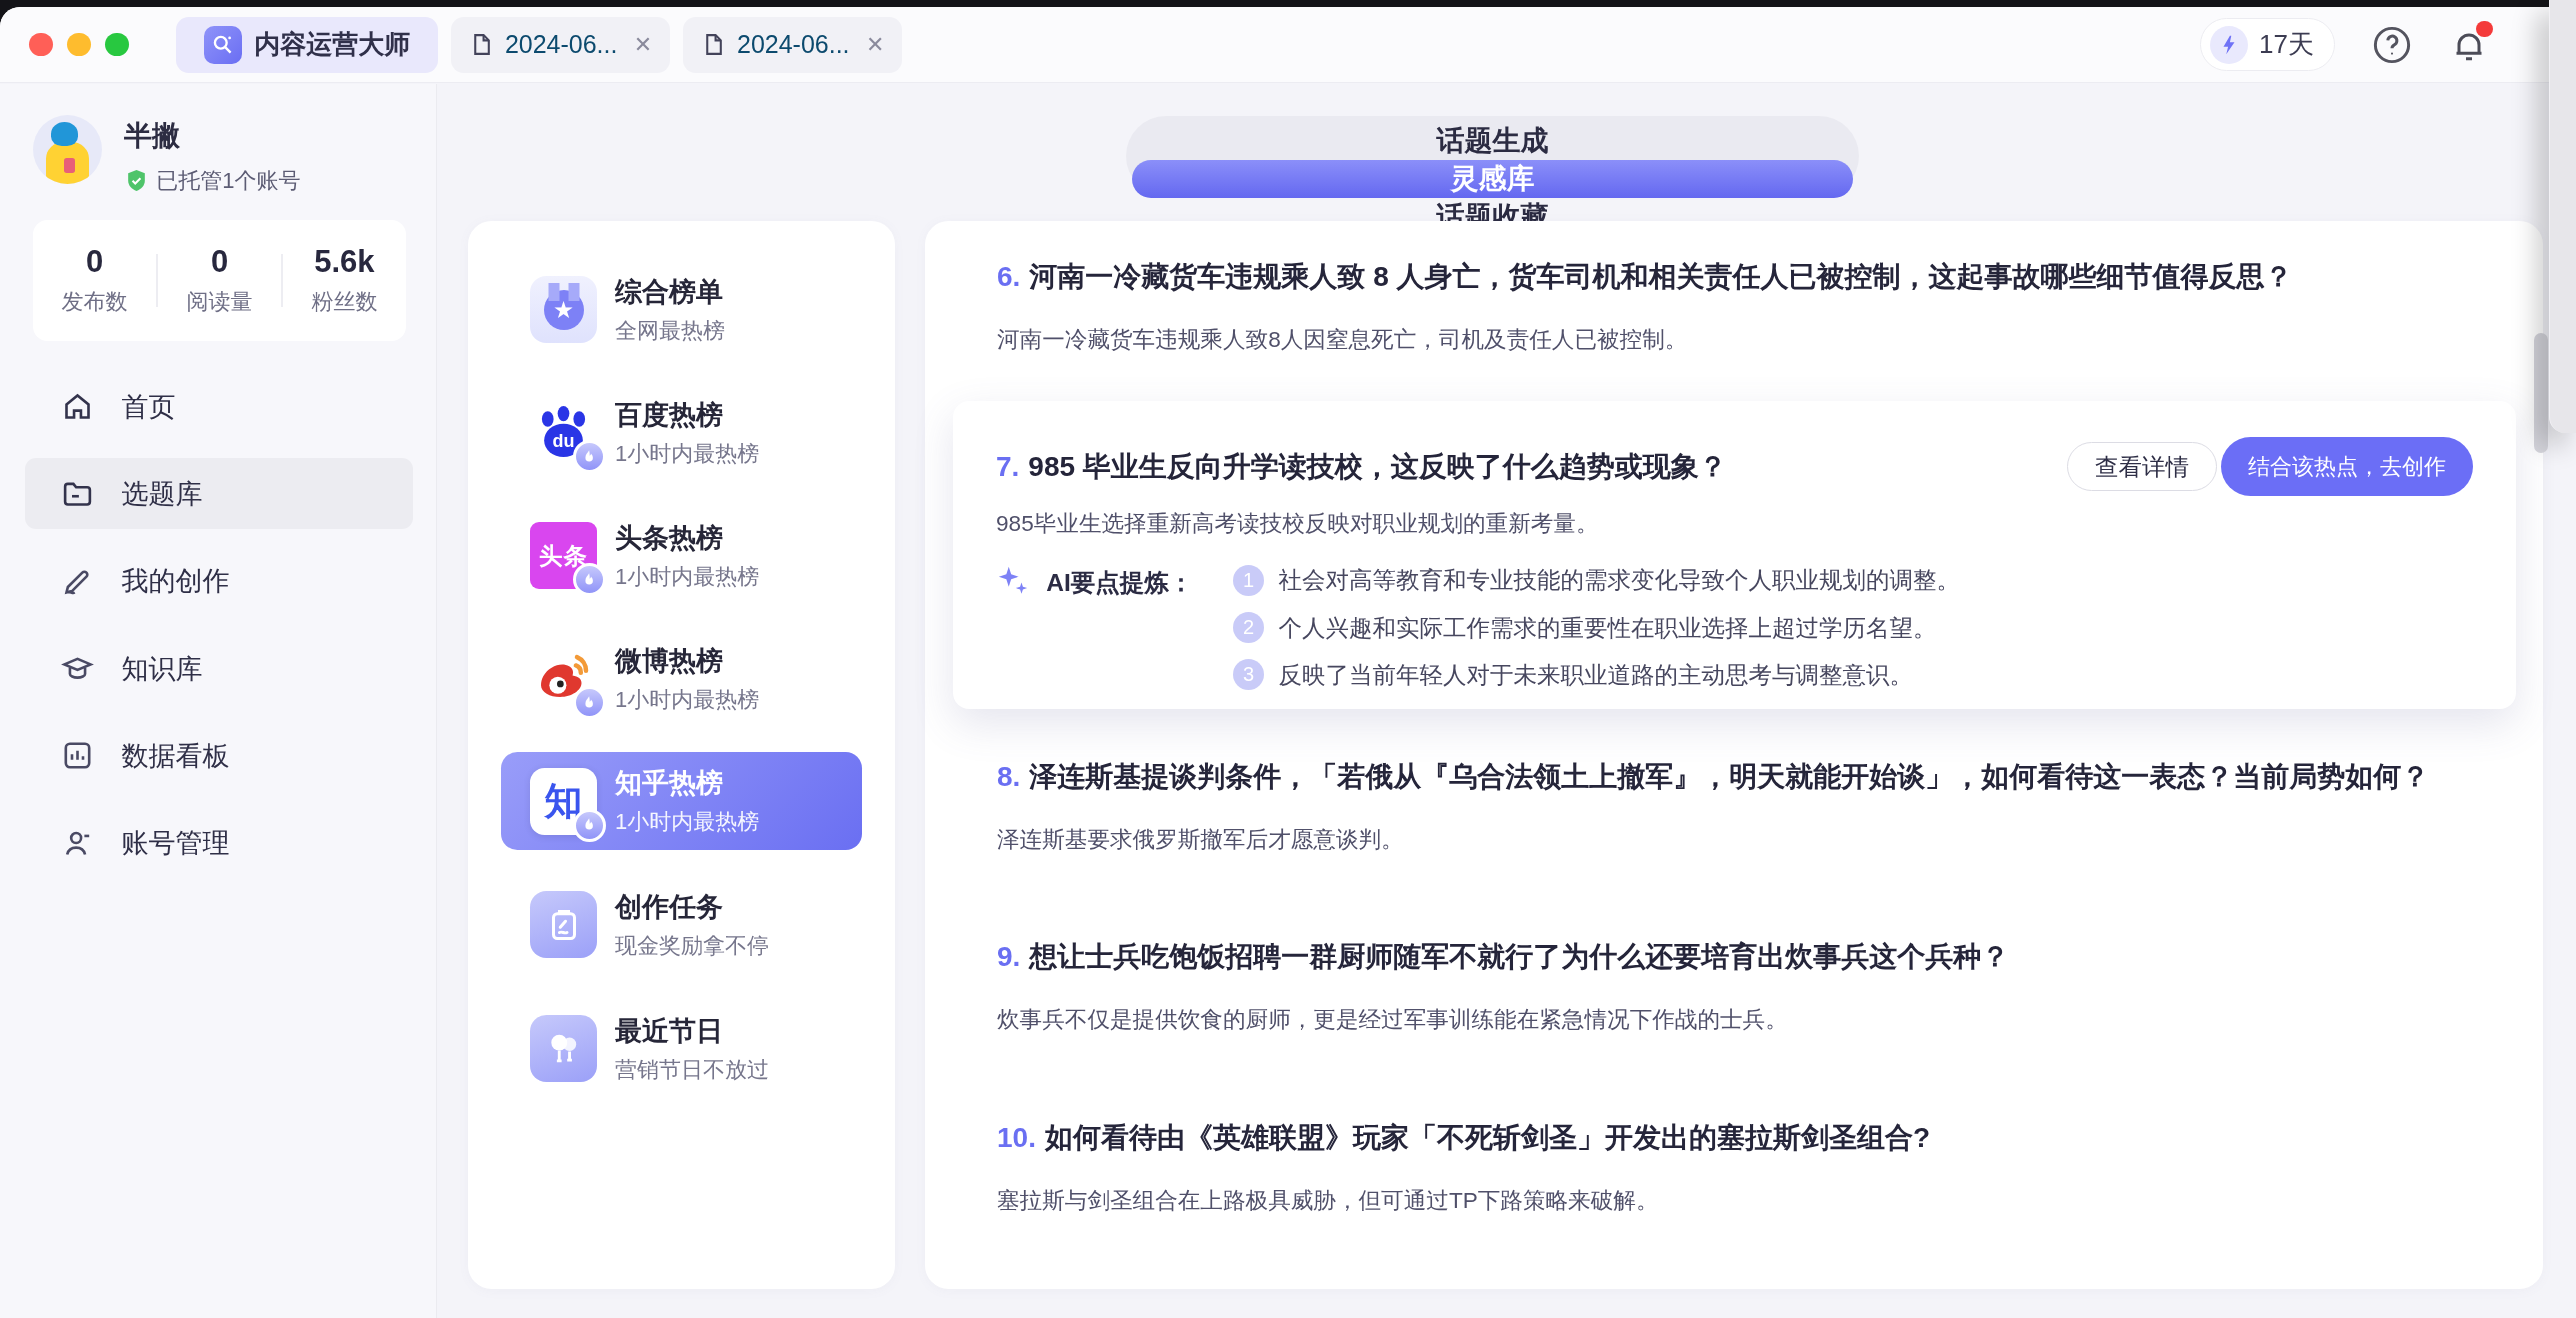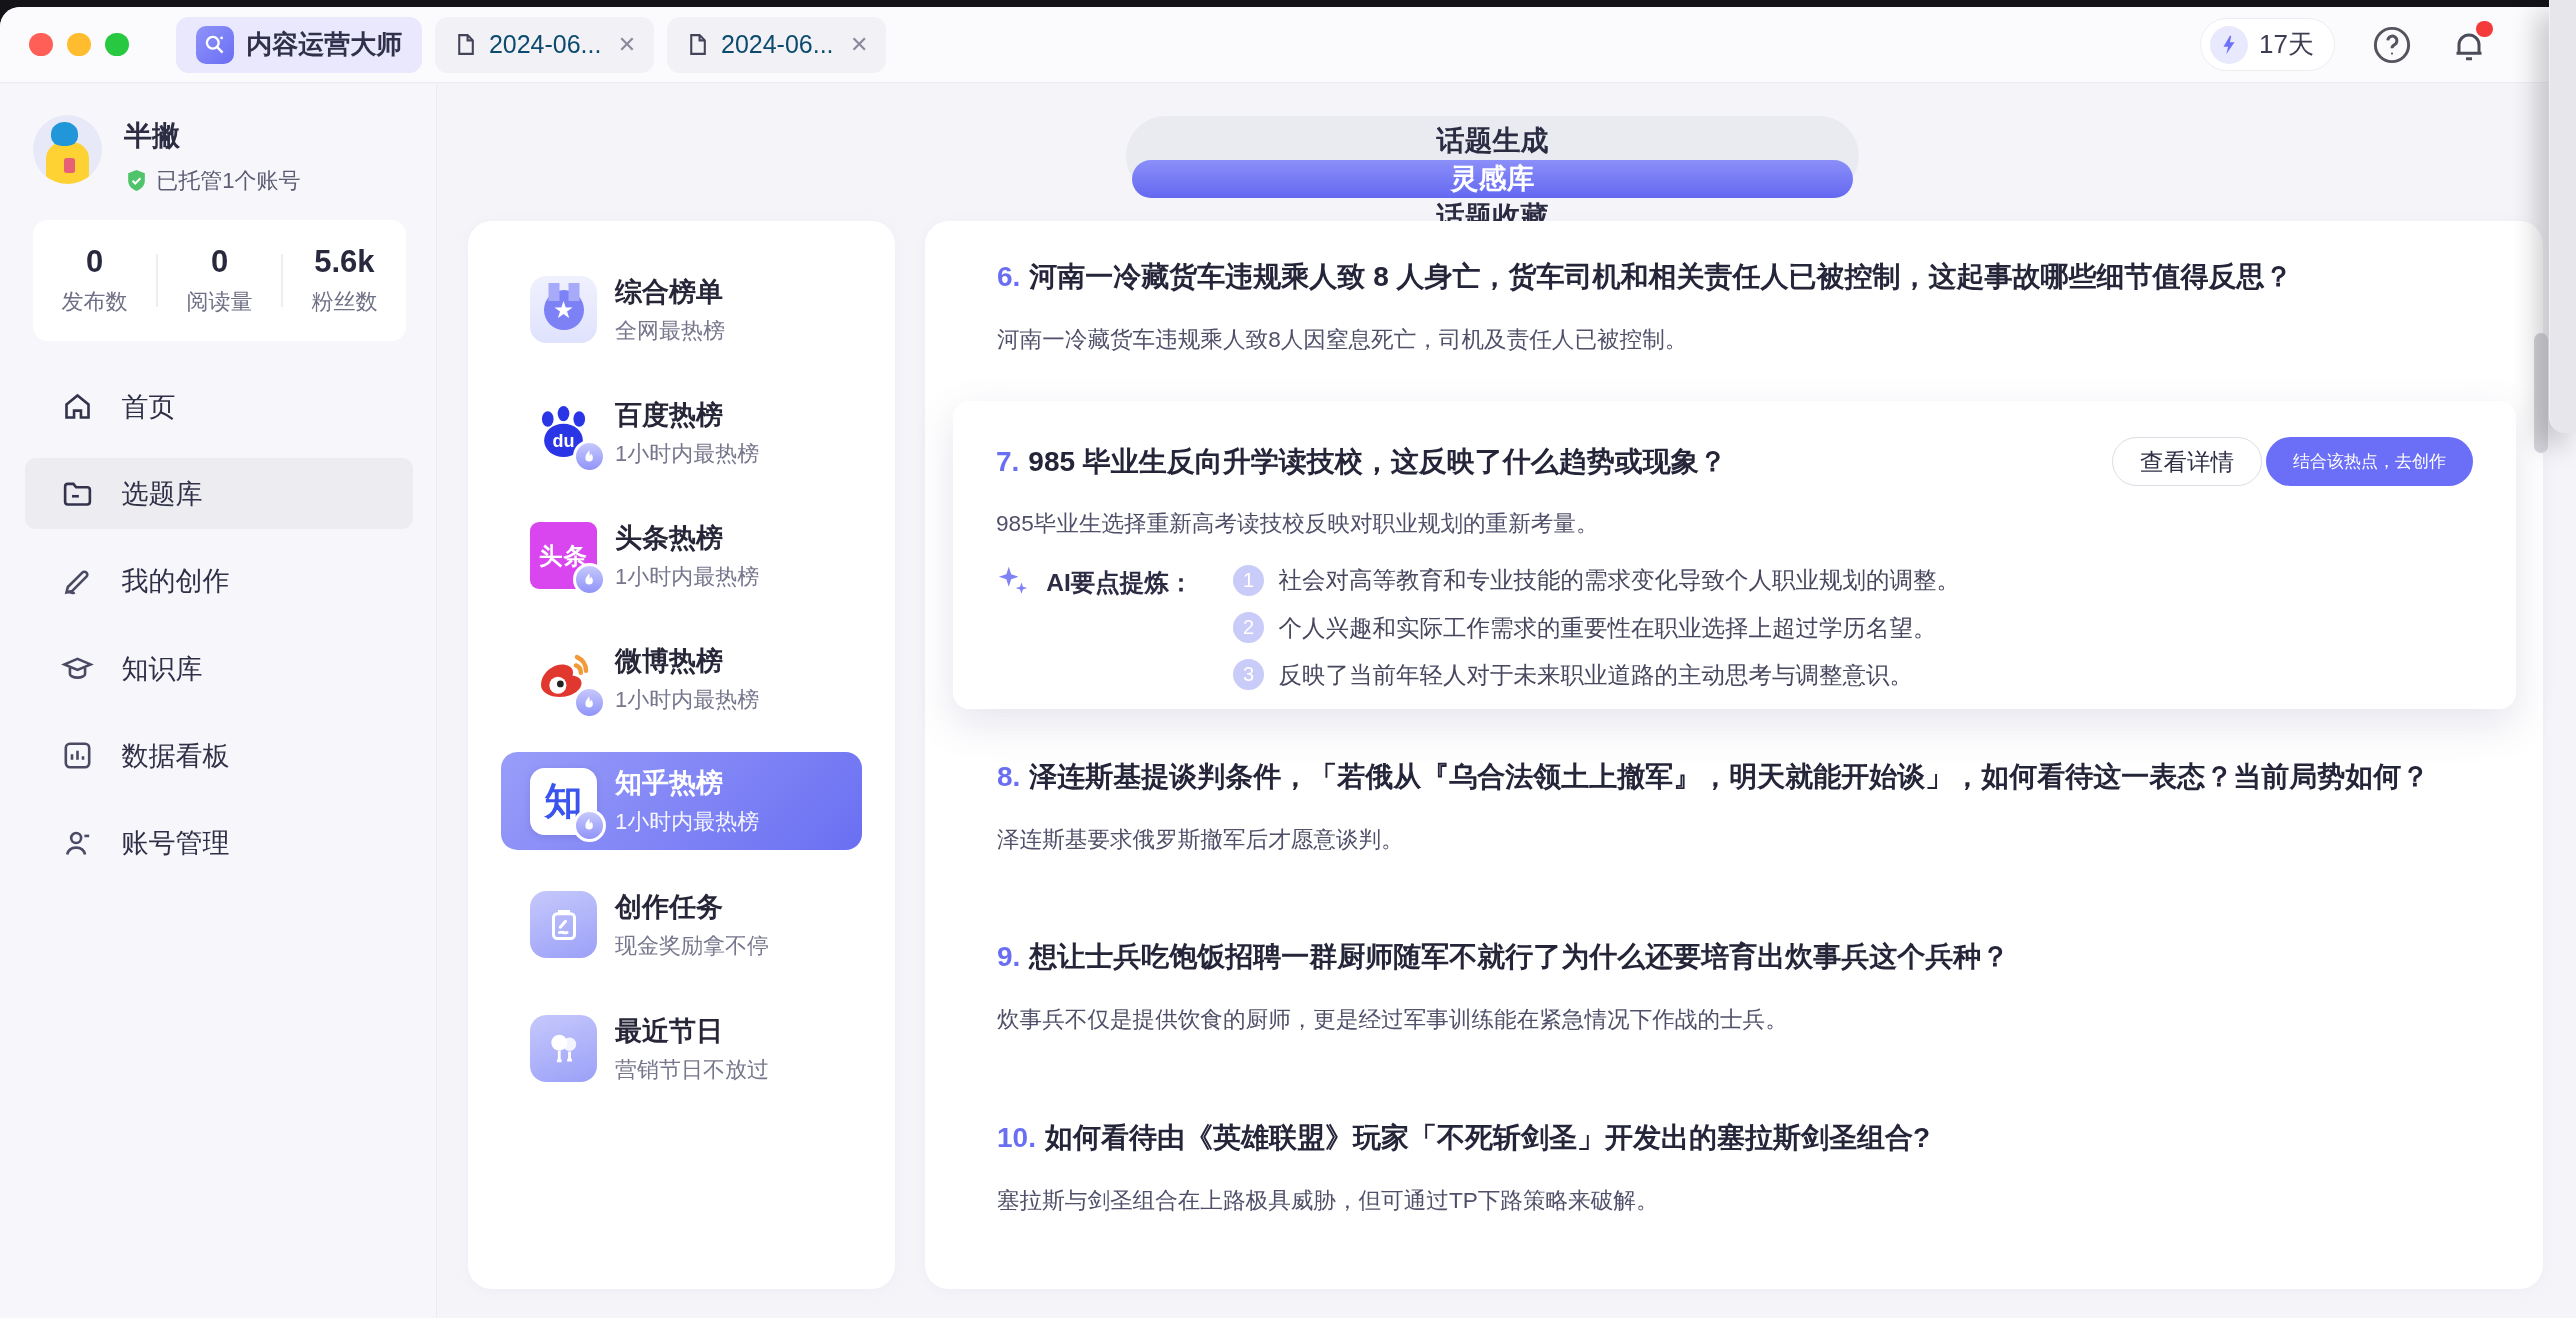--- a/index.html
+++ b/index.html
@@ -7,21 +7,21 @@
   *{box-sizing:border-box;}
   .window{position:absolute;left:0;top:7.2px;width:2576px;height:1312px;background:#f4f4f9;
     border-radius:20px 0 0 0;overflow:hidden;}
   
   .topbar{position:absolute;left:0;top:0;width:100%;height:76px;background:#fbfbfd;
     border-bottom:0.9px solid #ececf2;display:flex;align-items:center;}
   .lights{display:flex;gap:14.5px;margin-left:29px;}
   .light{width:23.5px;height:23.5px;border-radius:50%;}
   .light.red{background:#ff5f57}.light.yellow{background:#febc2e}.light.green{background:#28c840}
   .apptab{margin-left:47px;height:56px;background:#e9e8fc;border-radius:12.7px;display:flex;
-    align-items:center;gap:12.7px;padding:0 20px;}
+    align-items:center;gap:12.7px;padding:0 28px;}
   .apptab .appicon{width:38px;height:38px;border-radius:10px;
     background:linear-gradient(135deg,#8f93f9,#6a6ef3);display:flex;align-items:center;justify-content:center;}
   .apptab .label{font-size:26px;font-weight:700;color:#30304a;}
   .doctab{margin-left:12.7px;height:56px;background:#f1f1f6;border-radius:12.7px;display:flex;
     align-items:center;gap:11px;padding:0 18px;}
   .doctab .label{font-size:25px;color:#0c4a6e;}
   .doctab .close{font-size:22px;color:#8a8a9c;margin-left:5.4px;}
   .topbar-right{margin-left:auto;display:flex;align-items:center;gap:36px;margin-right:87px;}
   .trial-pill{height:53px;border:1.8px solid #ececf1;background:#fff;border-radius:905px;display:flex;
     align-items:center;gap:11px;padding:0 20px 0 9px;}
@@ -89,21 +89,21 @@
   .topic .num{color:#6a6ff2;font-weight:700;margin-right:9px;}
   .topic .desc{font-size:22.6px;color:#50506a;margin-top:27px;font-weight:400;}
   .featured{position:absolute;left:28px;top:180px;width:1563px;height:308px;background:#fff;
     border-radius:16.3px;box-shadow:0 14.5px 40px rgba(96,96,150,.16);}
   .featured .head{position:absolute;left:43px;top:36px;right:43px;display:flex;align-items:center;}
   .featured .trow{font-size:28px;font-weight:700;color:#25253a;}
   .featured .num{color:#6a6ff2;margin-right:9px;}
   .fbuttons{margin-left:auto;display:flex;gap:4px;align-items:center;}
   .btn-outline{height:49px;padding:0 27px;border:1.8px solid #dcdce4;border-radius:905px;background:#fff;
     font-size:23.5px;color:#2e2e46;display:flex;align-items:center;}
-  .btn-primary{height:49px;padding:0 27px;border-radius:905px;background:#6b6ef6;font-size:17px;
+  .btn-primary{height:59px;padding:0 27px;border-radius:905px;background:#6b6ef6;font-size:22px;
     color:#fff;display:flex;align-items:center;}
   .featured .desc{position:absolute;left:43px;top:107px;font-size:22.6px;color:#50506a;}
   .airow{position:absolute;left:43px;top:163px;display:flex;align-items:flex-start;gap:16.3px;}
   .ailabel{font-size:24.5px;color:#2c2c44;font-weight:600;margin-top:1.8px;}
   .aipoints{display:flex;flex-direction:column;gap:15.4px;margin-left:23.5px;}
   .aipoint{display:flex;align-items:center;gap:14.5px;}
   .aipoint .pc{width:31px;height:31px;border-radius:50%;background:#c9cbf8;color:#fff;font-size:20px;
     display:flex;align-items:center;justify-content:center;flex:0 0 auto;}
   .aipoint .pt{font-size:23.5px;color:#47475f;}
   

